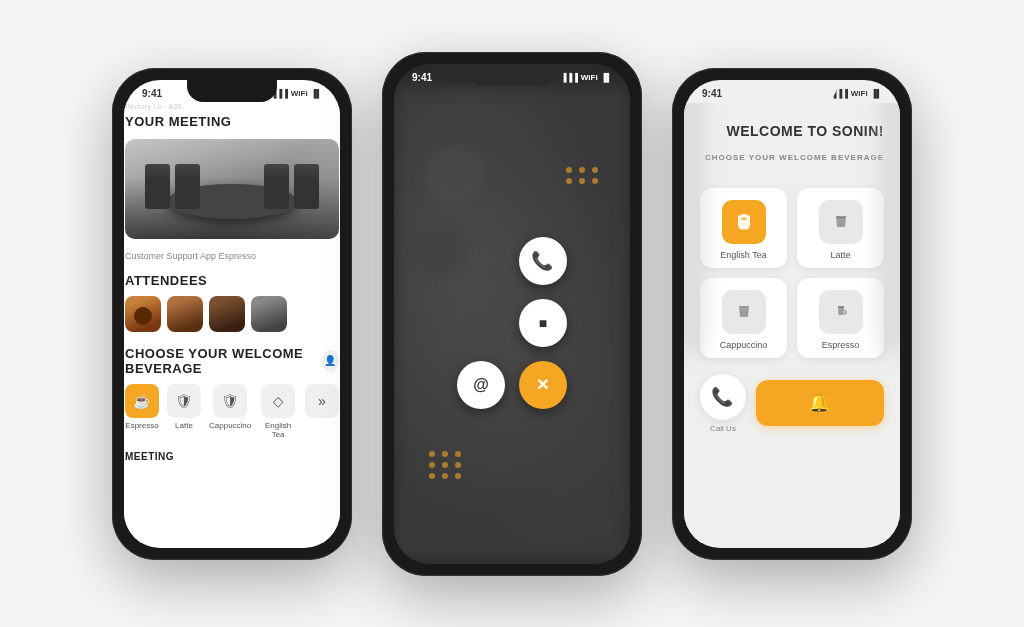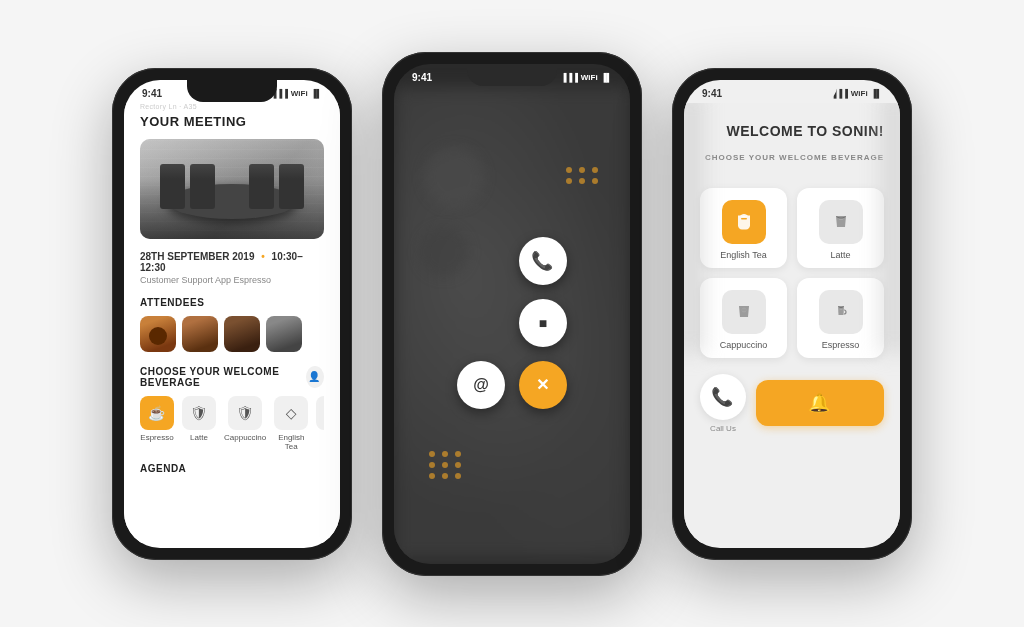--- a/index.html
+++ b/index.html
@@ -93,21 +93,21 @@
     }
     .status-bar .time { font-size: 10px; font-weight: 700; }
     .status-icons { display: flex; gap: 3px; align-items: center; font-size: 8px; }
     .dark-status .time { color: #fff; }
     .dark-status .status-icons { color: #fff; }
     .light-status .time { color: #333; }
     .light-status .status-icons { color: #333; }
 
     
     .phone-screen-left {
-      padding: 0 16px;
+      padding: 0 1px;
       background: #fff;
       height: calc(100% - 28px);
       overflow: hidden;
     }
     .meeting-title {
       font-size: 13px;
       font-weight: 700;
       color: #222;
       letter-spacing: 0.5px;
       margin-bottom: 10px;
@@ -137,21 +137,21 @@
       color: #333;
       margin-bottom: 2px;
     }
     .meeting-dot { color: #f5a623; margin: 0 4px; }
     .meeting-subtitle {
       font-size: 9px;
       color: #888;
       margin-bottom: 12px;
     }
     .section-title {
-      font-size: 10px;
+      font-size: 13px;
       font-weight: 700;
       color: #222;
       letter-spacing: 0.5px;
       margin-bottom: 8px;
     }
     .attendees-row {
       display: flex;
       gap: 6px;
       margin-bottom: 14px;
     }
@@ -422,25 +422,20 @@
             <div style="position:absolute;bottom:0;left:0;right:0;height:60px;background:linear-gradient(to top,rgba(0,0,0,0.5),transparent);"></div>
             <div style="position:absolute;bottom:20px;left:50%;transform:translateX(-50%);width:130px;height:35px;background:#444;border-radius:50%;box-shadow:0 4px 10px rgba(0,0,0,0.5);"></div>
             <div style="position:absolute;bottom:30px;left:20px;width:25px;height:45px;background:#333;border-radius:3px;"></div>
             <div style="position:absolute;bottom:30px;left:50px;width:25px;height:45px;background:#333;border-radius:3px;"></div>
             <div style="position:absolute;bottom:30px;right:20px;width:25px;height:45px;background:#333;border-radius:3px;"></div>
             <div style="position:absolute;bottom:30px;right:50px;width:25px;height:45px;background:#333;border-radius:3px;"></div>
             <div style="position:absolute;top:0;left:0;right:0;height:40px;background:linear-gradient(to bottom,rgba(200,200,200,0.3),transparent);"></div>
           </div>
         </div>
 
-        <div class="meeting-date">
-          <span>28TH SEPTEMBER 2019</span>
-          <span class="meeting-dot">•</span>
-          <span>10:30–12:30</span>
-        </div>
         <div class="meeting-subtitle">Customer Support App Espresso</div>
 
         <div class="section-title">ATTENDEES</div>
         <div class="attendees-row">
           <div class="avatar avatar-1">
             <div class="avatar-face" style="background:linear-gradient(135deg,#8B4513,#D2691E);font-size:0;">
               <div style="width:100%;height:100%;background:linear-gradient(160deg,#c8803a 20%,#7a3810 80%);display:flex;align-items:center;justify-content:center;">
                 <div style="width:18px;height:18px;background:#5a2800;border-radius:50%;margin-bottom:-4px;"></div>
               </div>
             </div>
@@ -476,21 +471,21 @@
           <div class="bev-item">
             <div class="bev-icon bev-icon-light">◇</div>
             <span class="bev-label">English Tea</span>
           </div>
           <div class="bev-item">
             <div class="bev-icon bev-icon-light">»</div>
 
           </div>
         </div>
 
-        <div class="agenda-title">AGENDA</div>
+        <div class="agenda-title">MEETING</div>
       </div>
     </div>
   </div>
 
   <div class="phone phone-center">
     <div class="phone-inner">
       <div class="notch"></div>
       <div class="status-bar dark-status">
         <span class="time">9:41</span>
         <div class="status-icons">

